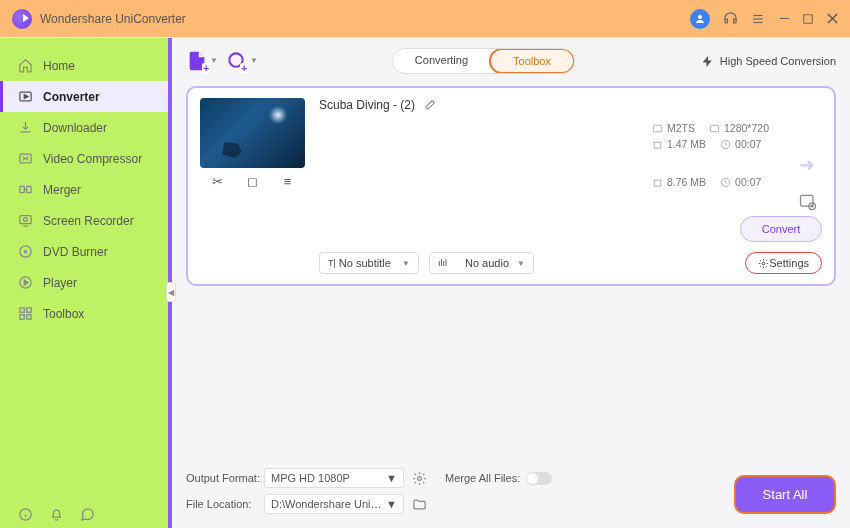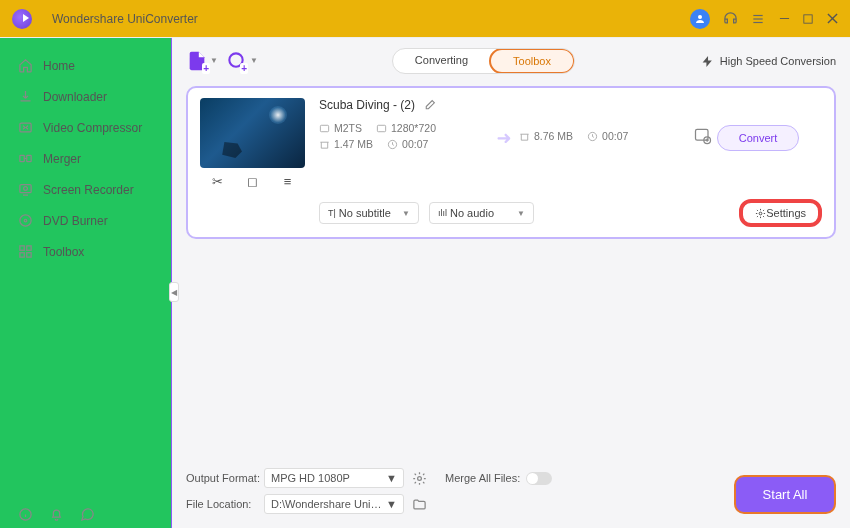--- a/index.html
+++ b/index.html
@@ -1,29 +1,29 @@
 <!DOCTYPE html>
 <html><head>
 <meta charset="utf-8">
 <style>
 * { margin: 0; padding: 0; box-sizing: border-box; font-family: -apple-system, BlinkMacSystemFont, "Segoe UI", sans-serif; }
 body { width: 850px; height: 528px; background: #f5f5f7; overflow: hidden; }
 
-.titlebar { height: 38px; display: flex; align-items: center; padding: 0 12px; background: #eab308; border-bottom: 1px solid #eee; gap: 12px; }
+.titlebar { height: 38px; display: flex; align-items: center; padding: 0 12px; background: #fdba74; border-bottom: 1px solid #eee; }
 .logo { width: 20px; height: 20px; border-radius: 50%; background: radial-gradient(circle at 40% 40%, #9b6dff, #6b3dd8); position: relative; }
 .logo::after { content: ''; position: absolute; right: 3px; top: 5px; width: 0; height: 0; border-left: 6px solid #fff; border-top: 4px solid transparent; border-bottom: 4px solid transparent; }
 .app-title { margin-left: 8px; font-size: 12px; color: #555; }
 .titlebar-spacer { flex: 1; }
 .titlebar-icons { display: flex; align-items: center; gap: 12px; }
 .titlebar-icon { width: 16px; height: 16px; color: #666; cursor: pointer; display: flex; align-items: center; justify-content: center; }
 .user-icon { width: 20px; height: 20px; border-radius: 50%; background: #3b82f6; color: #fff; font-size: 10px; display: flex; align-items: center; justify-content: center; }
 .win-btn { width: 12px; height: 12px; color: #555; cursor: pointer; display: flex; align-items: center; justify-content: center; }
 
 .main { display: flex; height: 490px; }
-.sidebar { width: 172px; background: #22c55e; border-right: 1px solid #8b5cf6; padding-top: 12px; position: relative; }
+.sidebar { width: 172px; background: #bef264; border-right: 4px solid #8b5cf6; padding-top: 12px; position: relative; }
 .sidebar-item { display: flex; align-items: center; gap: 10px; padding: 8px 18px; font-size: 12px; color: #555; cursor: pointer; }
 .sidebar-item.active { background: #f0ecff; color: #222; font-weight: 600; border-left: 3px solid #7c3aed; padding-left: 15px; }
 .sidebar-icon { width: 15px; height: 15px; color: #888; flex-shrink: 0; }
 .sidebar-item.active .sidebar-icon { color: #555; }
 .sidebar-bottom { position: absolute; bottom: 6px; left: 0; right: 0; display: flex; gap: 16px; padding: 0 18px; }
 .collapse-handle { position: absolute; right: -8px; top: 244px; width: 10px; height: 20px; background: #fff; border: 1px solid #ddd; border-radius: 3px; font-size: 8px; color: #888; display: flex; align-items: center; justify-content: center; cursor: pointer; }
 
 .content { flex: 1; display: flex; flex-direction: column; padding: 10px 14px 8px; }
 .toolbar { display: flex; align-items: center; margin-bottom: 12px; }
 .tool-btn { width: 22px; height: 22px; margin-right: 18px; cursor: pointer; position: relative; color: #7c3aed; }
@@ -38,35 +38,35 @@
 .thumb-col { width: 105px; }
 .thumb { width: 105px; height: 70px; background: linear-gradient(135deg, #0a3d62, #1e5a8e 40%, #0a2540); border-radius: 4px; position: relative; overflow: hidden; }
 .thumb::before { content: ''; position: absolute; top: 8px; right: 18px; width: 18px; height: 18px; background: radial-gradient(circle, rgba(255,255,255,0.9), rgba(120,200,255,0.2) 60%, transparent); border-radius: 50%; }
 .thumb::after { content: ''; position: absolute; bottom: 10px; left: 20px; width: 22px; height: 16px; background: rgba(0,0,0,0.4); clip-path: polygon(20% 0, 80% 10%, 100% 60%, 70% 100%, 10% 80%); }
 .thumb-tools { display: flex; justify-content: space-around; margin-top: 6px; color: #555; }
 .thumb-tools span { cursor: pointer; width: 16px; text-align: center; font-size: 13px; }
 
 .info-col { flex: 1; }
 .file-title { display: flex; align-items: center; gap: 8px; font-size: 12px; color: #333; margin-bottom: 10px; }
 .edit-ic { width: 13px; height: 13px; color: #888; cursor: pointer; }
-.meta-row { display: flex; align-items: center; }
+.meta-row { display: flex; align-items: flex-end; flex-direction: column; }
 .meta-block { width: 170px; }
 .meta-line { display: flex; gap: 14px; font-size: 10.5px; color: #777; margin-bottom: 4px; }
 .meta-item { display: flex; align-items: center; gap: 4px; }
 .mi-ic { width: 11px; height: 11px; color: #aaa; }
 .arrow-mid { width: 30px; text-align: center; color: #d6c9ff; font-size: 18px; }
 .gear-out { width: 28px; color: #888; cursor: pointer; text-align: center; }
 .convert-btn { width: 82px; padding: 6px 0; border: 1px solid #c4b5fd; border-radius: 14px; background: #f5f0ff; color: #7c3aed; font-size: 11px; text-align: center; cursor: pointer; }
 
 .card-bottom { display: flex; align-items: center; gap: 10px; margin-top: 10px; }
 .sel { display: flex; align-items: center; justify-content: space-between; border: 1px solid #ddd; border-radius: 4px; padding: 4px 8px; font-size: 11px; color: #444; background: #fff; cursor: pointer; }
 .sel .chev2 { font-size: 8px; color: #888; }
 .sel-sub { width: 100px; margin-left: 119px; }
 .sel-aud { width: 105px; }
-.settings-btn { margin-left: auto; display: flex; align-items: center; border: 4px solid #ef4444; border-radius: 12px; padding: 4px 12px; font-size: 11px; color: #444; cursor: pointer; }
+.settings-btn { margin-left: auto; display: flex; align-items: center; border: 1px solid #ef4444; border-radius: 12px; padding: 4px 12px; font-size: 11px; color: #444; cursor: pointer; }
 
 .footer { margin-top: auto; padding-top: 8px; }
 .footer-row { display: flex; align-items: center; font-size: 11px; color: #555; margin-bottom: 6px; }
 .footer-label { width: 78px; }
 .footer-sel { width: 140px; border: 1px solid #ddd; border-radius: 3px; padding: 3px 6px; display: flex; justify-content: space-between; background: #fff; cursor: pointer; }
 .footer-sel.wide { width: 140px; }
 .footer-ic { margin-left: 8px; width: 15px; height: 15px; color: #888; cursor: pointer; }
 .merge-label { margin-left: 18px; }
 .toggle { width: 26px; height: 13px; background: #ddd; border-radius: 7px; margin-left: 6px; position: relative; cursor: pointer; }
 .toggle::after { content: ''; position: absolute; left: 1px; top: 1px; width: 11px; height: 11px; background: #fff; border-radius: 50%; }
@@ -119,20 +119,27 @@
 </div>
 
 <div class="main">
   <div class="sidebar">
     <div class="sidebar-item">
         <svg class="sidebar-icon" viewBox="0 0 24 24" fill="none" stroke="currentColor" stroke-width="2">
           <path d="M3 11l9-8 9 8v10a1 1 0 01-1 1h-5v-7h-6v7H4a1 1 0 01-1-1z"></path>
         </svg>
         <span>Home</span>
       </div>
+    <div class="sidebar-item active">
+        <svg class="sidebar-icon" viewBox="0 0 24 24" fill="none" stroke="currentColor" stroke-width="2">
+          <rect x="3" y="5" width="18" height="14" rx="2"></rect>
+          <polygon points="10,9 16,12 10,15" fill="currentColor"></polygon>
+        </svg>
+        <span>Converter</span>
+      </div>
     <div class="sidebar-item">
         <svg class="sidebar-icon" viewBox="0 0 24 24" fill="none" stroke="currentColor" stroke-width="2">
           <path d="M12 3v12m0 0l-4-4m4 4l4-4M4 19h16"></path>
         </svg>
         <span>Downloader</span>
       </div>
     <div class="sidebar-item">
         <svg class="sidebar-icon" viewBox="0 0 24 24" fill="none" stroke="currentColor" stroke-width="2">
           <rect x="3" y="5" width="18" height="14" rx="2"></rect>
           <path d="M8 9l3 3-3 3M16 9l-3 3 3 3"></path>
@@ -154,20 +161,27 @@
           <line x1="8" y1="21" x2="16" y2="21"></line>
         </svg>
         <span>Screen Recorder</span>
       </div>
     <div class="sidebar-item">
         <svg class="sidebar-icon" viewBox="0 0 24 24" fill="none" stroke="currentColor" stroke-width="2">
           <circle cx="12" cy="12" r="9"></circle>
           <circle cx="12" cy="12" r="2"></circle>
         </svg>
         <span>DVD Burner</span>
+      </div>
+    <div class="sidebar-item">
+        <svg class="sidebar-icon" viewBox="0 0 24 24" fill="none" stroke="currentColor" stroke-width="2">
+          <circle cx="12" cy="12" r="9"></circle>
+          <polygon points="10,8 16,12 10,16" fill="currentColor"></polygon>
+        </svg>
+        <span>Player</span>
       </div>
     <div class="sidebar-item">
         <svg class="sidebar-icon" viewBox="0 0 24 24" fill="none" stroke="currentColor" stroke-width="2">
           <rect x="3" y="3" width="7" height="7"></rect>
           <rect x="14" y="3" width="7" height="7"></rect>
           <rect x="3" y="14" width="7" height="7"></rect>
           <rect x="14" y="14" width="7" height="7"></rect>
         </svg>
         <span>Toolbox</span>
       </div>
@@ -286,21 +300,21 @@
       </div>
       <div class="card-bottom">
         <div class="sel sel-sub">
             <span style="display:flex;align-items:center;gap:3px">
               <span style="font-size:9px">T|</span>
               <span>No subtitle</span>
             </span>
             <span class="chev2">▼</span>
           </div>
         <div class="sel sel-aud">
-            <span style="display:flex;align-items:center;gap:3px">
+            <span style="display:flex;align-items:center;gap:18px">
               <span style="font-size:9px">ılıl</span>
               <span>No audio</span>
             </span>
             <span class="chev2">▼</span>
           </div>
         <div class="settings-btn">
             <svg width="11" height="11" viewBox="0 0 24 24" fill="none" stroke="currentColor" stroke-width="2">
               <circle cx="12" cy="12" r="3"></circle>
               <path d="M12 2v3M12 19v3M4.2 4.2l2.1 2.1M17.7 17.7l2.1 2.1M2 12h3M19 12h3M4.2 19.8l2.1-2.1M17.7 6.3l2.1-2.1"></path>
             </svg>

